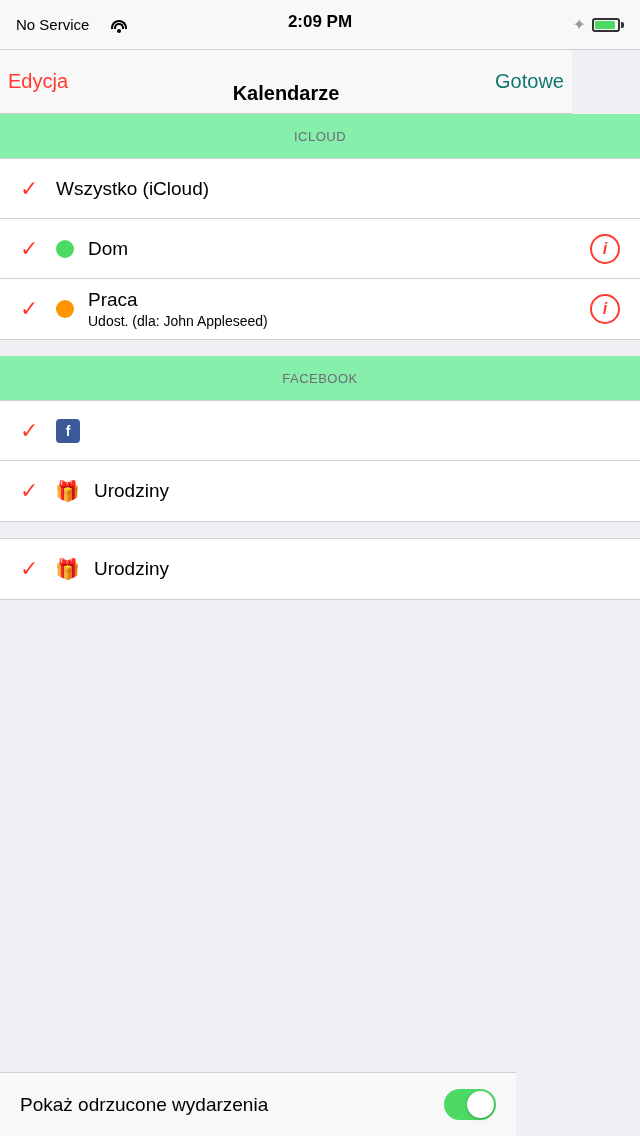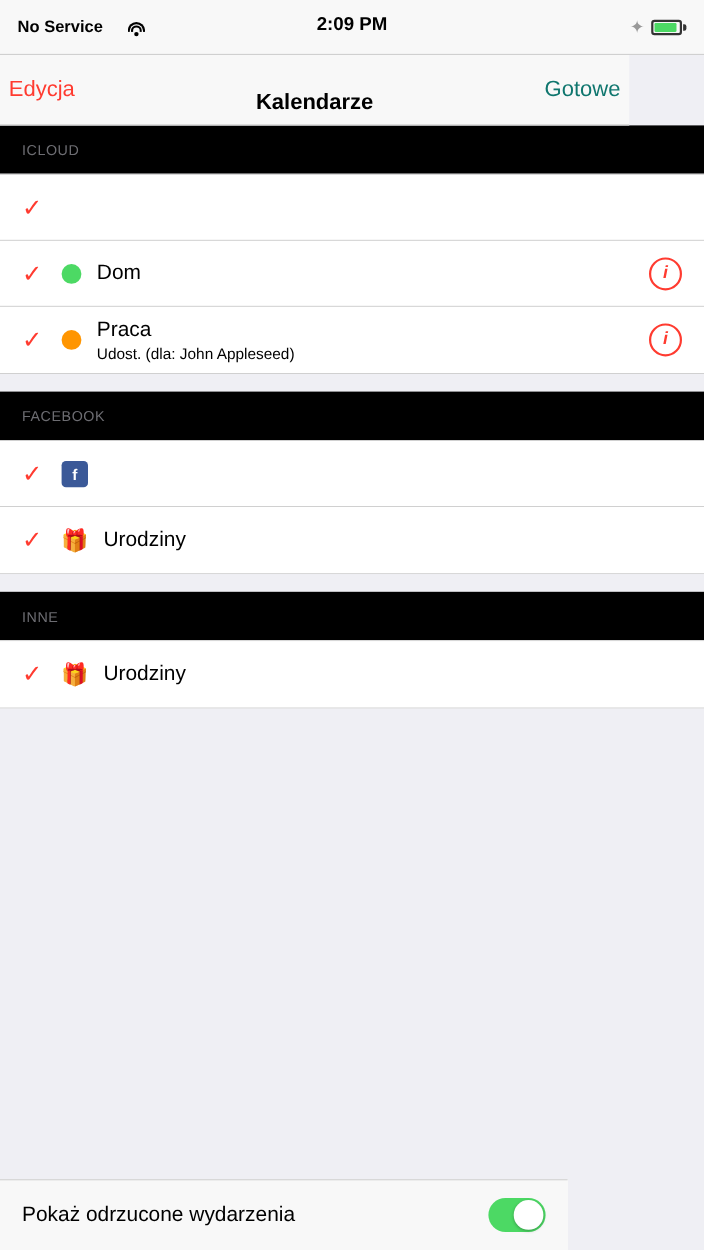--- a/index.html
+++ b/index.html
@@ -22,21 +22,21 @@
       align-items: center;
       justify-content: space-between;
       padding: 0 16px;
       border-bottom: 1px solid #d0d0d0;
     }
     .status-left {
       display: flex;
       align-items: center;
       gap: 17px;
       font-size: 15px;
-      font-weight: 700;
+      font-weight: 400;
     }
     .status-center {
       font-size: 17px;
       font-weight: 600;
       position: absolute;
       left: 50%;
       transform: translateX(-50%);
       top: 12px;
     }
     .status-right {
@@ -102,24 +102,25 @@
     }
     .nav-right {
       font-size: 20px;
       color: #0f766e;
       font-weight: 400;
     }
 
     
     .section-header {
       height: 44px;
-      background: #000000;
+      background: #86efac;
       display: flex;
       align-items: center;
       padding: 0 20px;
+      justify-content: center;
     }
     .section-header-text {
       font-size: 13px;
       font-weight: 500;
       color: #6d6d72;
       letter-spacing: 0.5px;
       text-transform: uppercase;
     }
 
     
@@ -283,20 +284,23 @@
 </div>
 
 <div>
   <div class="section-header">
     <span class="section-header-text">ICLOUD</span>
   </div>
   <div class="list-group">
 
     <div class="list-row">
       <span class="row-check">✓</span>
+      <div class="row-text-block">
+        <span class="row-title">Wszystko (iCloud)</span>
+      </div>
     </div>
 
     <div class="list-row">
       <span class="row-check">✓</span>
       <div class="row-dot" style="background:#4cd964;"></div>
       <div class="row-text-block">
         <span class="row-title">Dom</span>
       </div>
       <div class="row-info">
         <span>i</span>
@@ -342,23 +346,20 @@
       <div class="row-text-block">
         <span class="row-title">Urodziny</span>
       </div>
     </div>
   </div>
 </div>
 
 <div class="section-gap"></div>
 
 <div>
-  <div class="section-header">
-    <span class="section-header-text">INNE</span>
-  </div>
   <div class="list-group">
 
     <div class="list-row">
       <span class="row-check">✓</span>
       <div class="row-icon">
         <span style="font-size:20px;">🎁</span>
       </div>
       <div class="row-text-block">
         <span class="row-title">Urodziny</span>
       </div>

